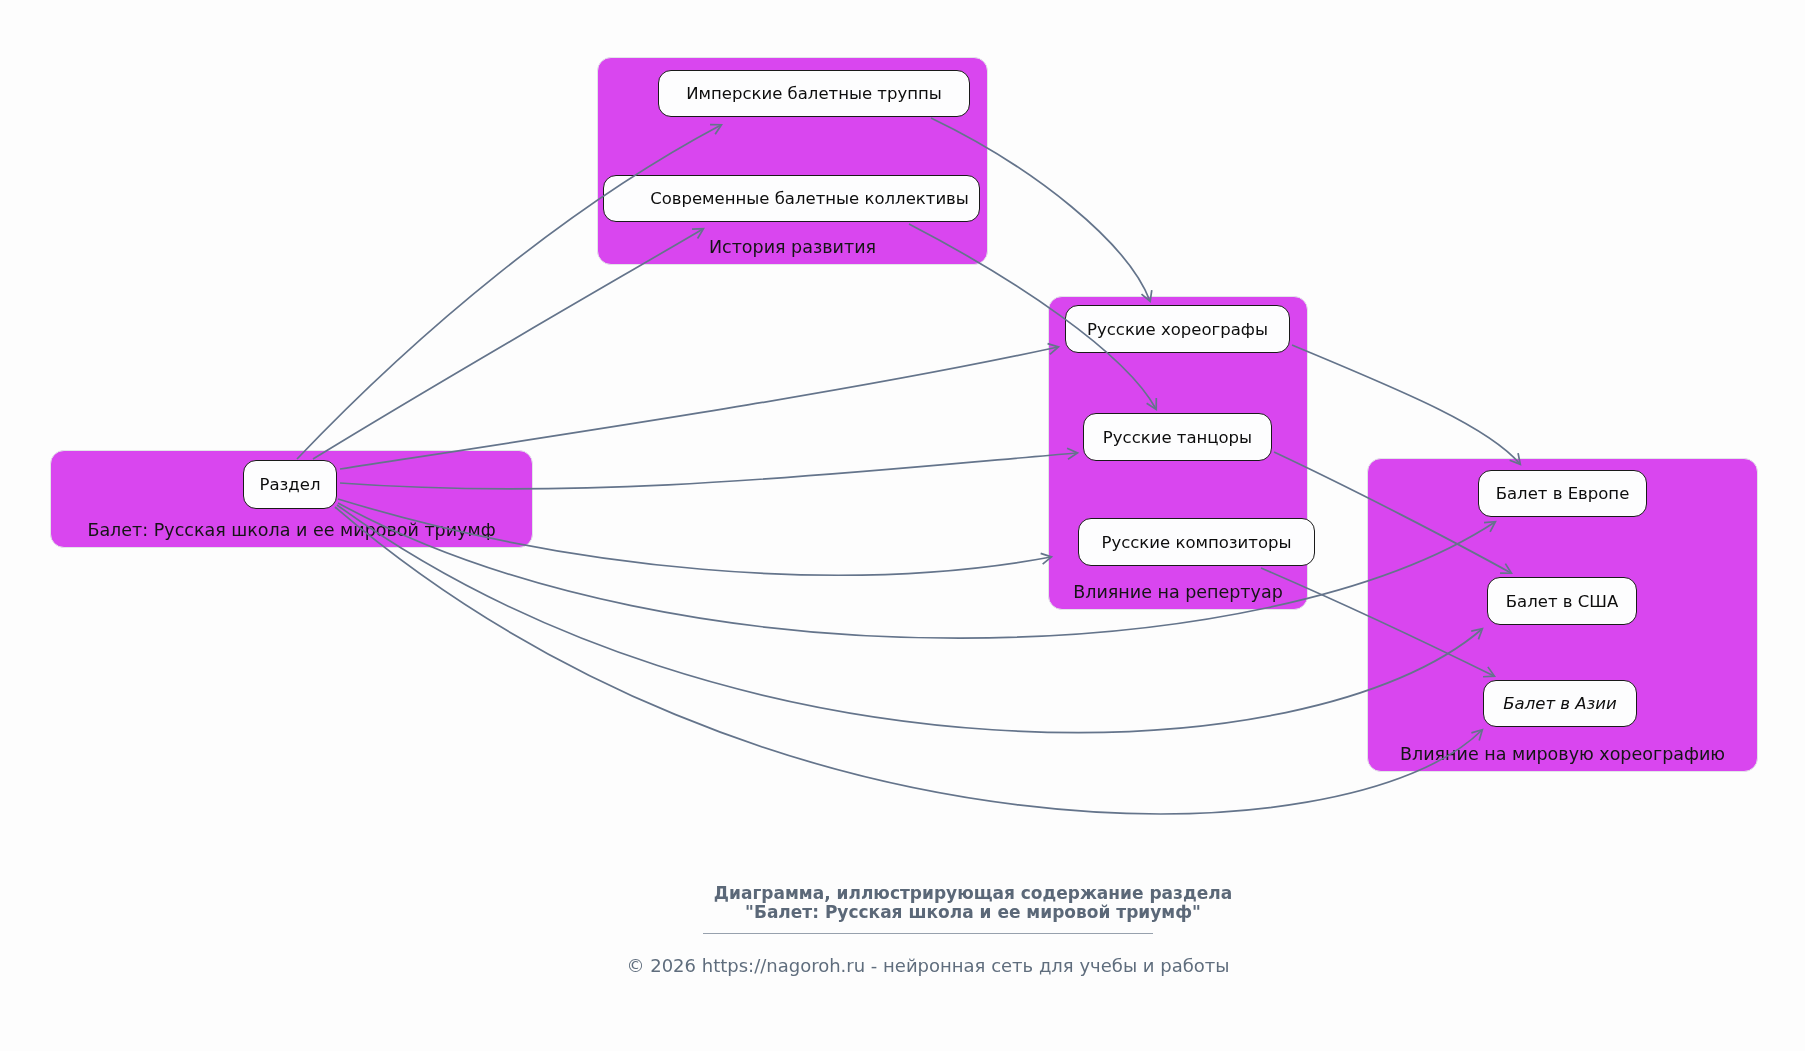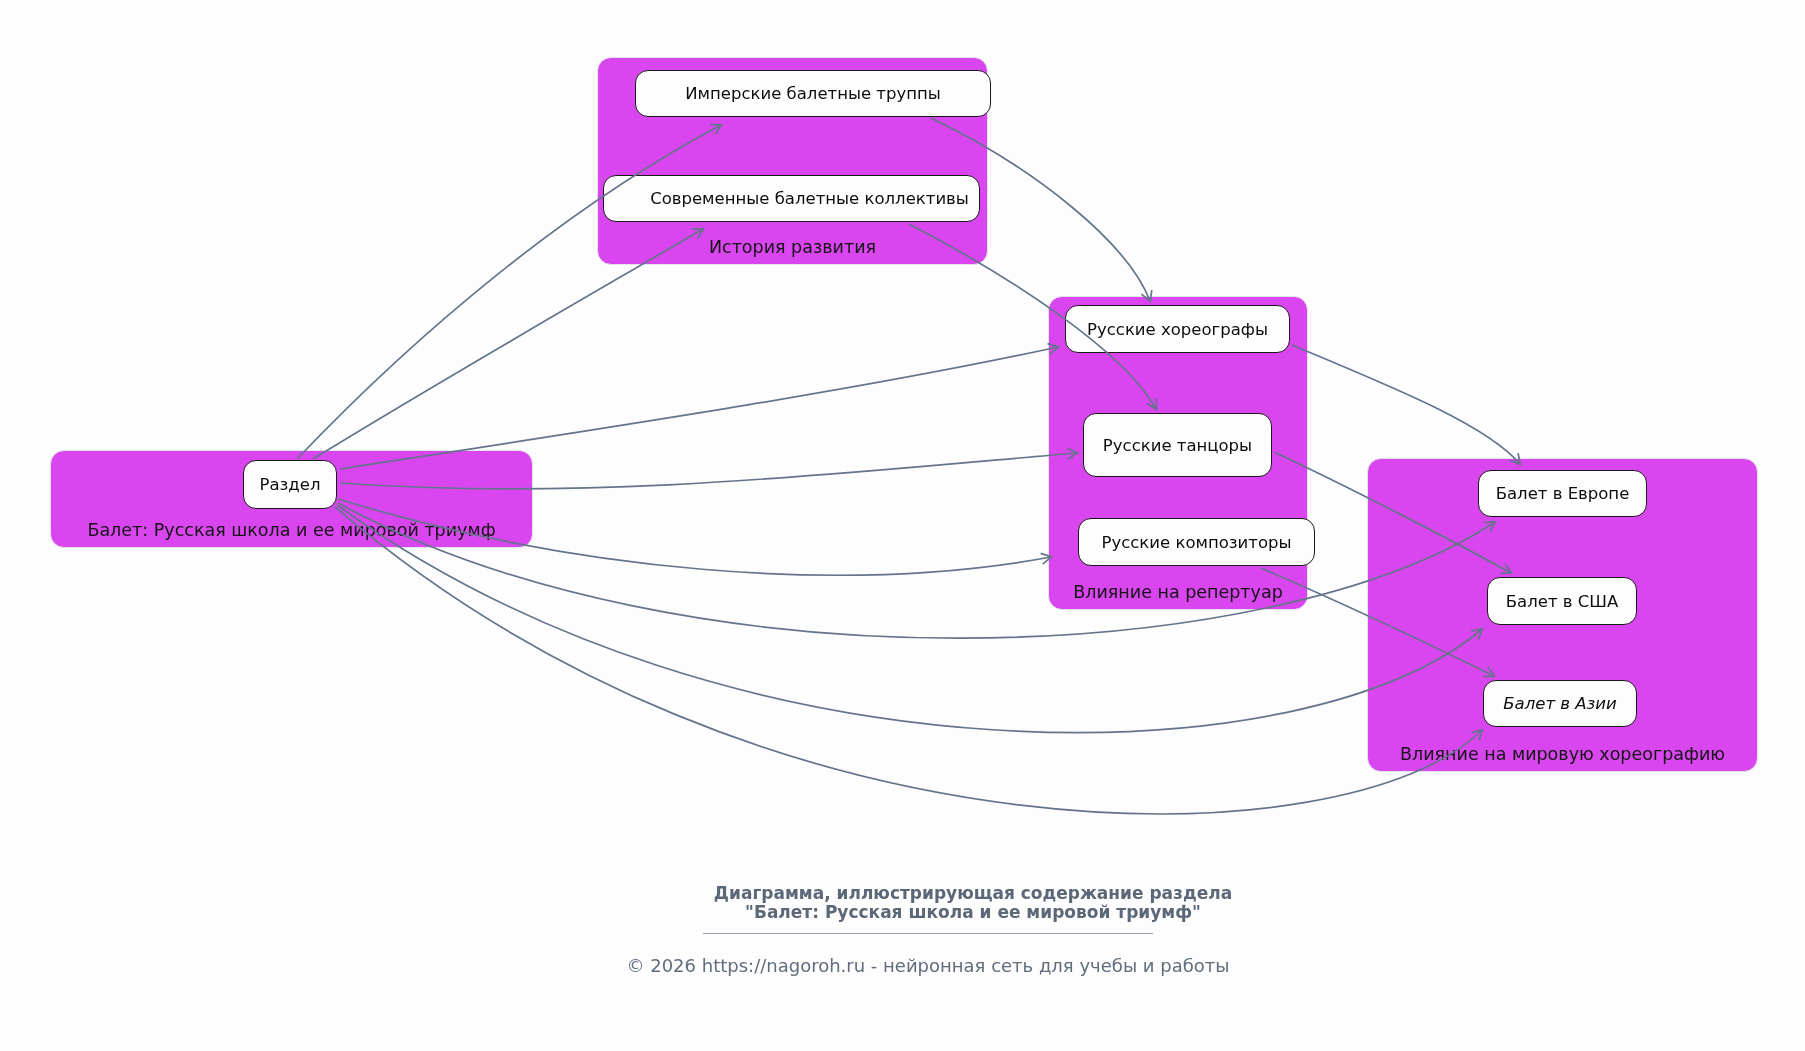--- a/index.html
+++ b/index.html
@@ -56,27 +56,27 @@
   <div class="cluster" style="left:1367px; top:458px; width:391px; height:314px;">
     <div class="cluster-label">Влияние на мировую хореографию</div>
   </div>
 
   <div class="cluster" style="left:50px; top:450px; width:483px; height:98px;">
     <div class="cluster-label">Балет: Русская школа и ее мировой триумф</div>
   </div>
 
   <div class="node" style="left:243px; top:460px; width:94px; height:49px;">Раздел</div>
 
-  <div class="node" style="left:635px; top:70px; width:356px; height:47px;">Имперские балетные труппы</div>
+  <div class="node" style="left:658px; top:70px; width:312px; height:47px;">Имперские балетные труппы</div>
 
   <div class="node" style="left:603px; top:175px; width:377px; height:47px;padding-left:36px;">Современные балетные коллективы</div>
 
   <div class="node" style="left:1065px; top:305px; width:225px; height:48px;">Русские хореографы</div>
 
-  <div class="node" style="left:1083px; top:413px; width:189px; height:64px;">Русские танцоры</div>
+  <div class="node" style="left:1083px; top:413px; width:189px; height:48px;">Русские танцоры</div>
 
   <div class="node" style="left:1058px; top:518px; width:237px; height:48px;margin-left:20px;">Русские композиторы</div>
 
   <div class="node" style="left:1478px; top:470px; width:169px; height:47px;">Балет в Европе</div>
 
   <div class="node" style="left:1487px; top:577px; width:150px; height:48px;">Балет в США</div>
 
   <div class="node" style="left:1483px; top:680px; width:154px; height:47px;font-style:italic;">Балет в Азии</div>
 
   <svg class="edges" width="1805" height="1051" viewBox="0 0 1805 1051">

